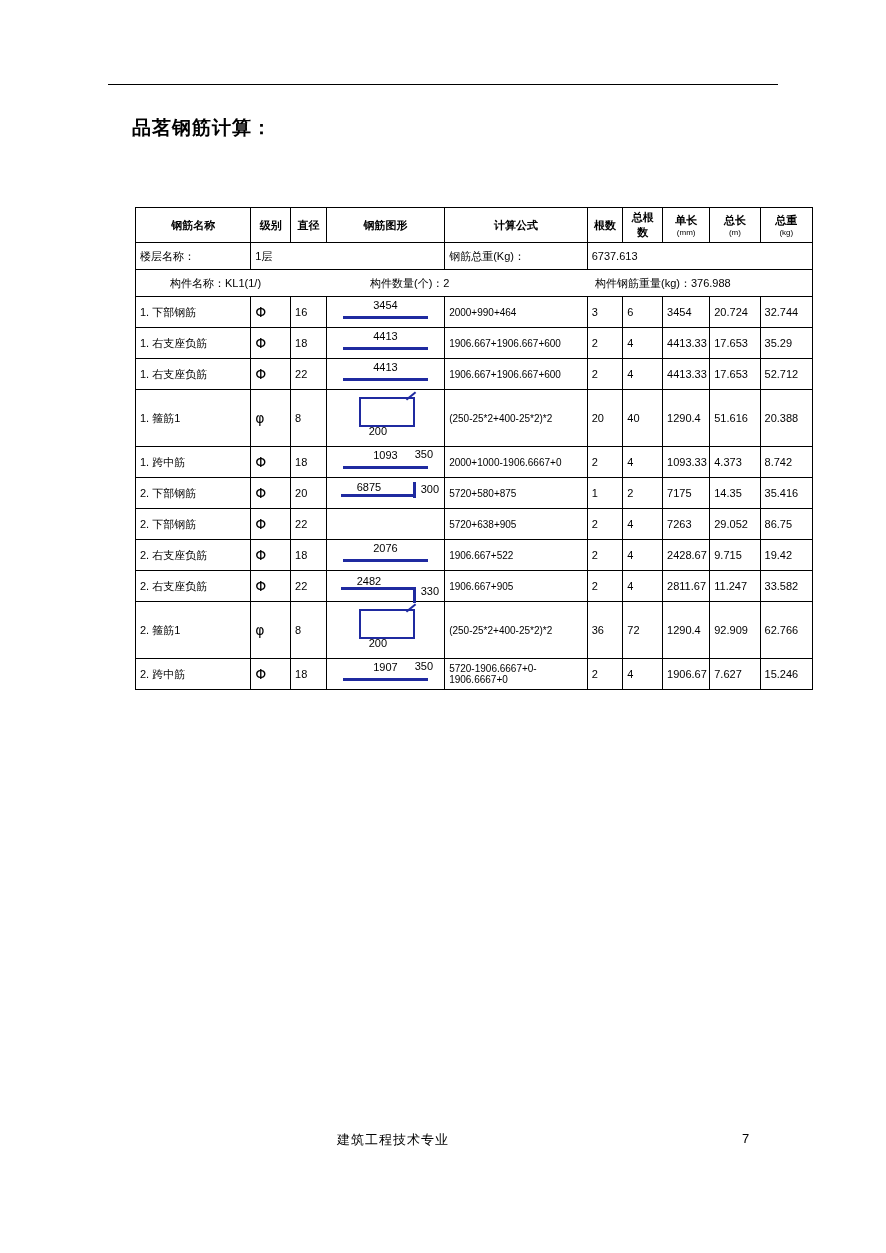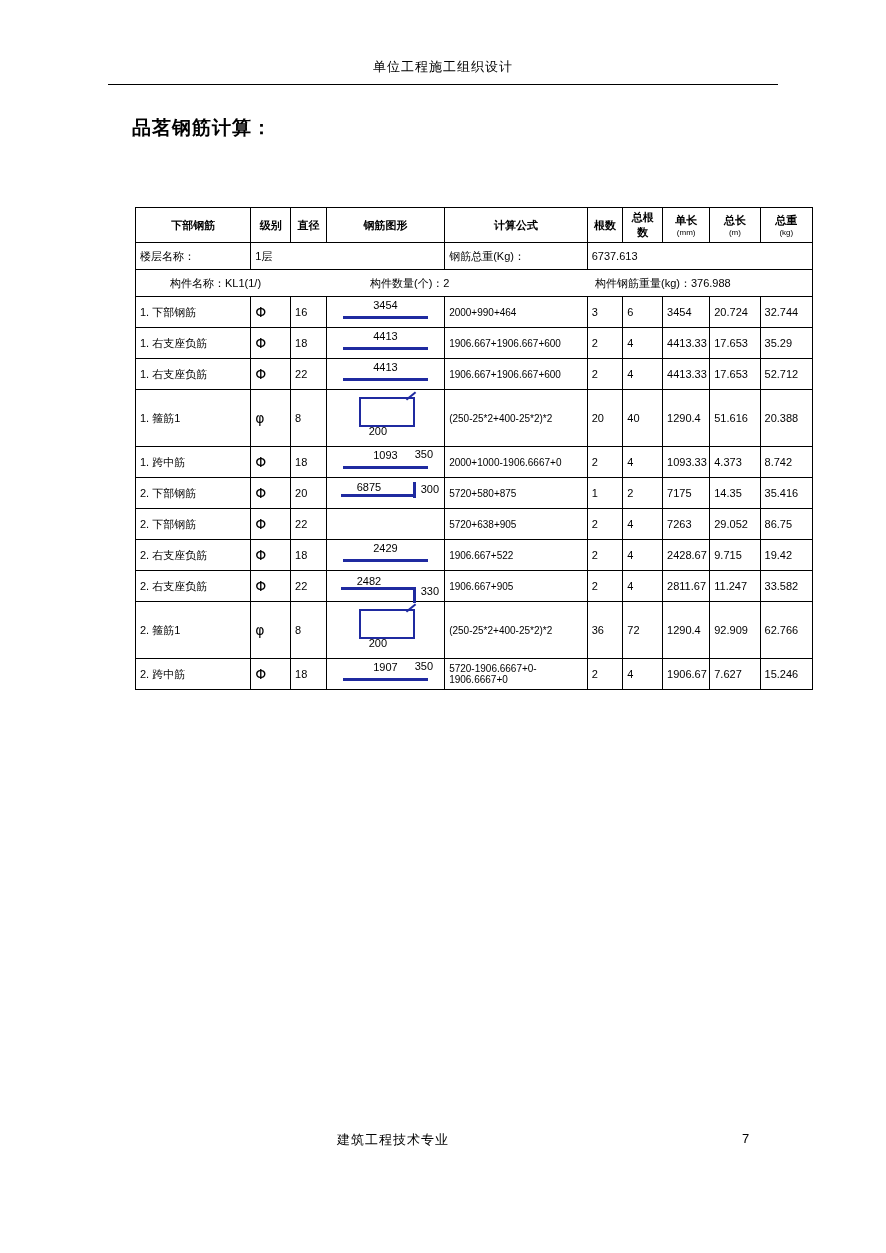--- a/index.html
+++ b/index.html
@@ -253,21 +253,20 @@
     font-family: "Liberation Sans", sans-serif;
     font-size: 13px;
     color: #000;
   }
 </style>
 </head>
 <body>
 
 <div class="page">
 
-  <div class="doc-header">单位工程施工组织设计</div>
   <div class="doc-header-rule"></div>
 
   <div class="doc-title">品茗钢筋计算：</div>
 
   <div class="table-wrap">
     <table class="rebar">
       <colgroup>
         <col class="c-name">
           <col class="c-grade">
           <col class="c-dia">
@@ -275,21 +274,21 @@
         <col class="c-form">
           <col class="c-count">
           <col class="c-tcount">
           <col class="c-len">
         <col class="c-tlen">
           <col class="c-tw">
       </colgroup>
 
       <tbody>
           <tr class="hdr">
-        <td>下部钢筋</td>
+        <td>钢筋名称</td>
         <td>级别</td>
         <td>直径</td>
         <td>钢筋图形</td>
         <td>计算公式</td>
         <td>根数</td>
         <td>总根数</td>
         <td>
           <div>单长</div>
           <div class="sub">(mm)</div>
         </td>
@@ -448,21 +447,21 @@
         <td>29.052</td>
         <td>86.75</td>
       </tr>
 
       <tr class="data-row">
         <td class="name-cell">2. 右支座负筋</td>
         <td class="grade-glyph">Φ</td>
         <td>18</td>
         <td>
           <div class="shape">
-            <div class="lbl">2429</div>
+            <div class="lbl">2076</div>
             <div class="bar"></div>
           </div>
         </td>
         <td class="c-form">1906.667+522</td>
         <td>2</td>
         <td>4</td>
         <td>2428.67</td>
         <td>9.715</td>
         <td>19.42</td>
       </tr>

